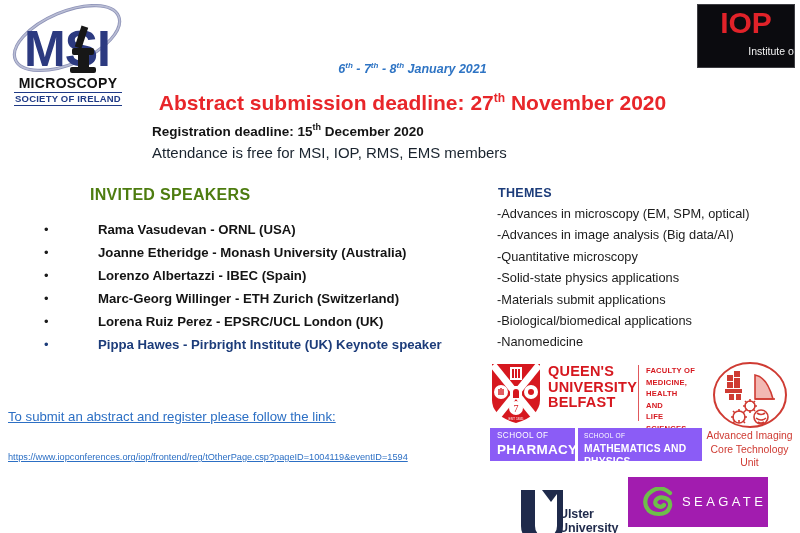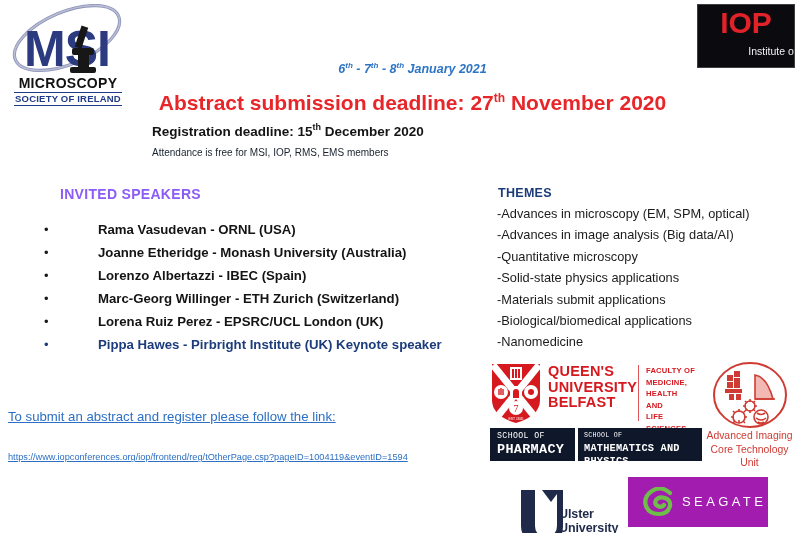--- a/index.html
+++ b/index.html
@@ -133,31 +133,31 @@
     color: #141414;
     font-weight: bold;
     font-size: 13.5px;
     line-height: 17px;
   }
   #hdr-registration sup { font-size:9px; }
   #hdr-attendance {
     position: absolute;
     left: 152px; top: 144px;
     color: #19232e;
-    font-size: 10px;
+    font-size: 15px;
     line-height: 17px;
   }
 
   
   #speakers-heading {
     position: absolute;
-    left: 60px; top: 186px;
-    color: #8b5cf6;
-    font-weight: bold;
-    font-size: 14px;
+    left: 90px; top: 186px;
+    color: #4d7c0f;
+    font-weight: bold;
+    font-size: 16px;
     letter-spacing: 0.3px;
   }
   #speakers-list {
     position: absolute;
     left: 44px; top: 218px;
     width: 440px;
   }
   #speakers-list .sp-row {
     display: flex;
     align-items: baseline;
@@ -249,24 +249,23 @@
     color: #d6181f;
     font-weight: bold;
     font-size: 7.6px;
     line-height: 11.5px;
     letter-spacing: 0.2px;
   }
 
   
   .school-bar {
     position: absolute;
-    background: #0f172a;
+    background: #8b5cf6;
     color: #ffffff;
     overflow: hidden;
-    font-family: Liberation Mono, monospace;
   }
   #bar-pharmacy { left: 490px; top: 428px; width: 85px; height: 33px; }
   #bar-pharmacy .sb-small {
     position:absolute; left:7px; top:3px; font-size:8.2px; letter-spacing:0.4px; line-height:10px;
   }
   #bar-pharmacy .sb-big {
     position:absolute; left:7px; top:14px; font-size:13.5px; font-weight:bold; letter-spacing:0.3px; line-height:16px;
   }
   #bar-maths { left: 578px; top: 428px; width: 124px; height: 33px; }
   #bar-maths .sb-small {

